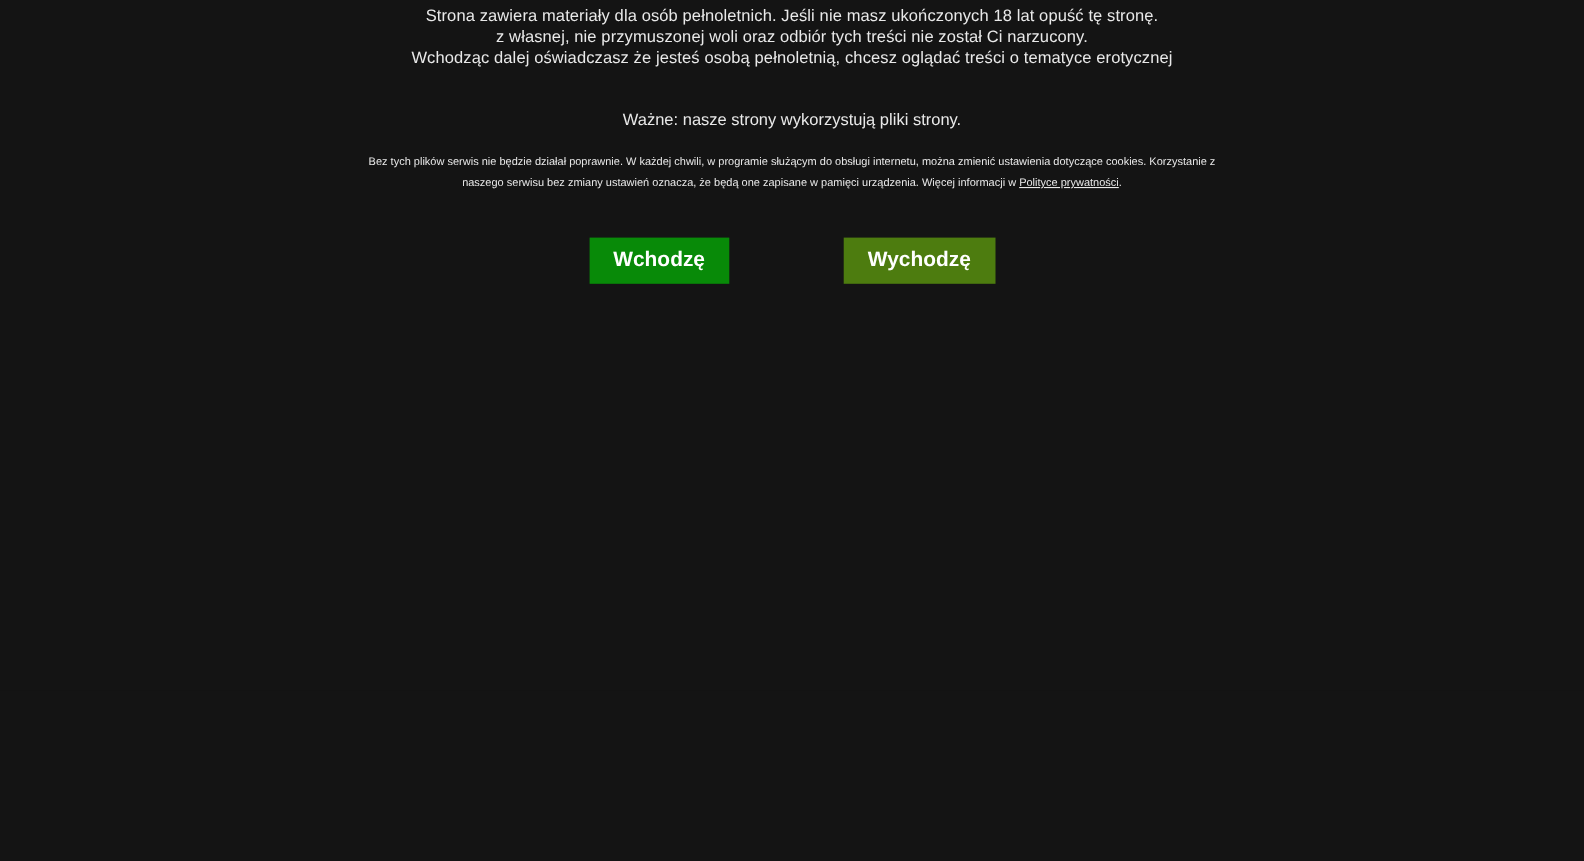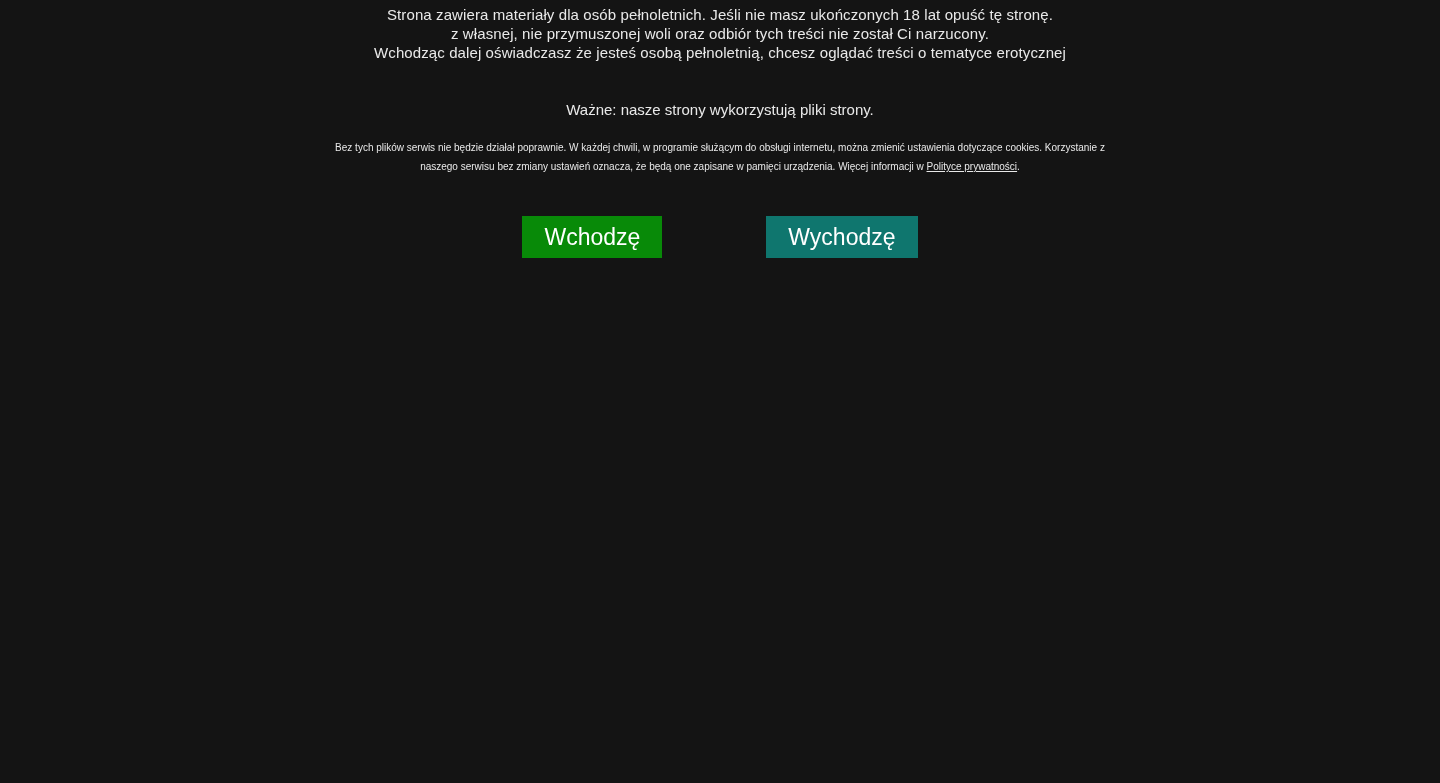--- a/index.html
+++ b/index.html
@@ -55,22 +55,22 @@
     margin-top: 40px;
     display: flex;
     justify-content: center;
     align-items: flex-start;
     gap: 104px;
   }
   .btn {
     border: none;
     cursor: pointer;
     font-family: "Liberation Sans", sans-serif;
-    font-size: 23px;
-    font-weight: normal;
+    font-size: 19px;
+    font-weight: bold;
     color: #ffffff;
     padding: 0 22px;
     height: 42px;
     line-height: 42px;
     display: inline-block;
     white-space: nowrap;
   }
   .btn-enter {
     background: #088a08;
   }
@@ -91,17 +91,17 @@
     </div>
 
     <div class="cookie-head">Ważne: nasze strony wykorzystują pliki strony.</div>
 
     <div class="cookie-body">
       <span>Bez tych plików serwis nie będzie działał poprawnie. W każdej chwili, w programie służącym do obsługi internetu, można zmienić ustawienia dotyczące cookies. Korzystanie z naszego serwisu bez zmiany ustawień oznacza, że będą one zapisane w pamięci urządzenia. Więcej informacji w </span><a href="#">Polityce prywatności</a><span>.</span>
     </div>
 
     <div class="buttons">
       <button class="btn btn-enter" style="background: rgb(8, 138, 8);">Wchodzę</button>
-      <button class="btn btn-exit" style="background: #0f766e;">Wychodzę</button>
+      <button class="btn btn-exit" style="background: #4d7c0f;">Wychodzę</button>
     </div>
 
   </div>
 </div>
 
 </body></html>

